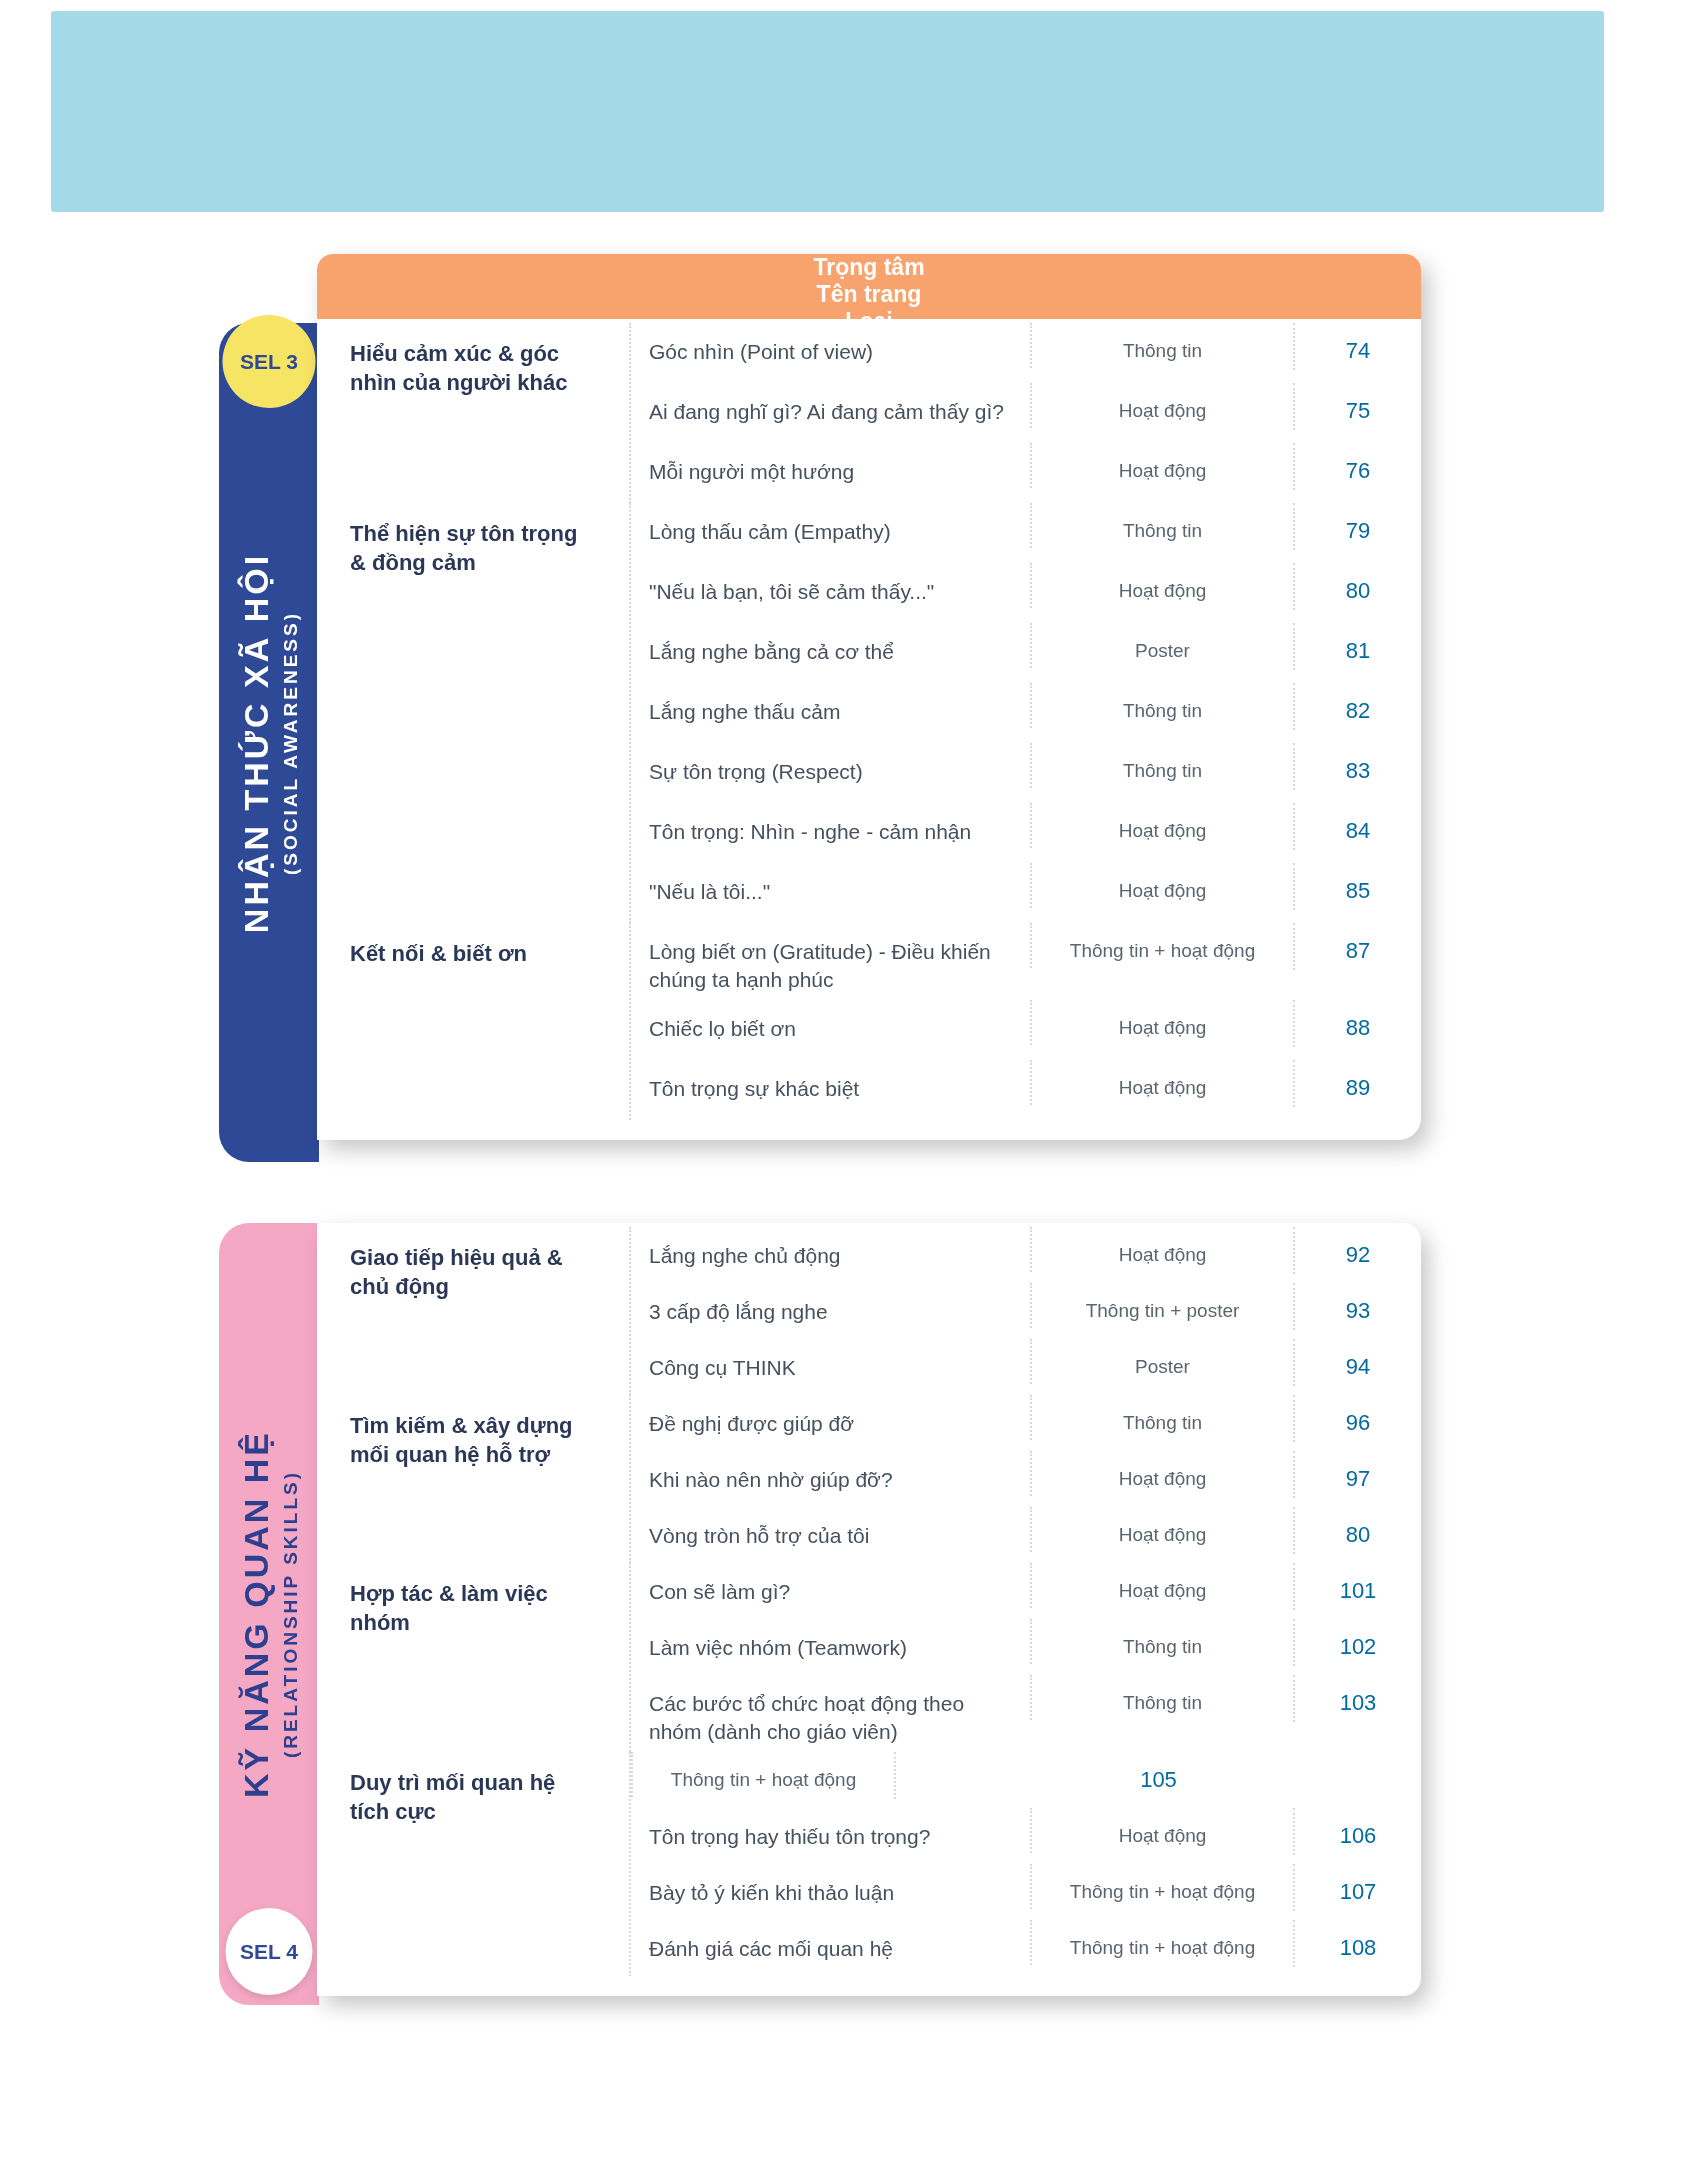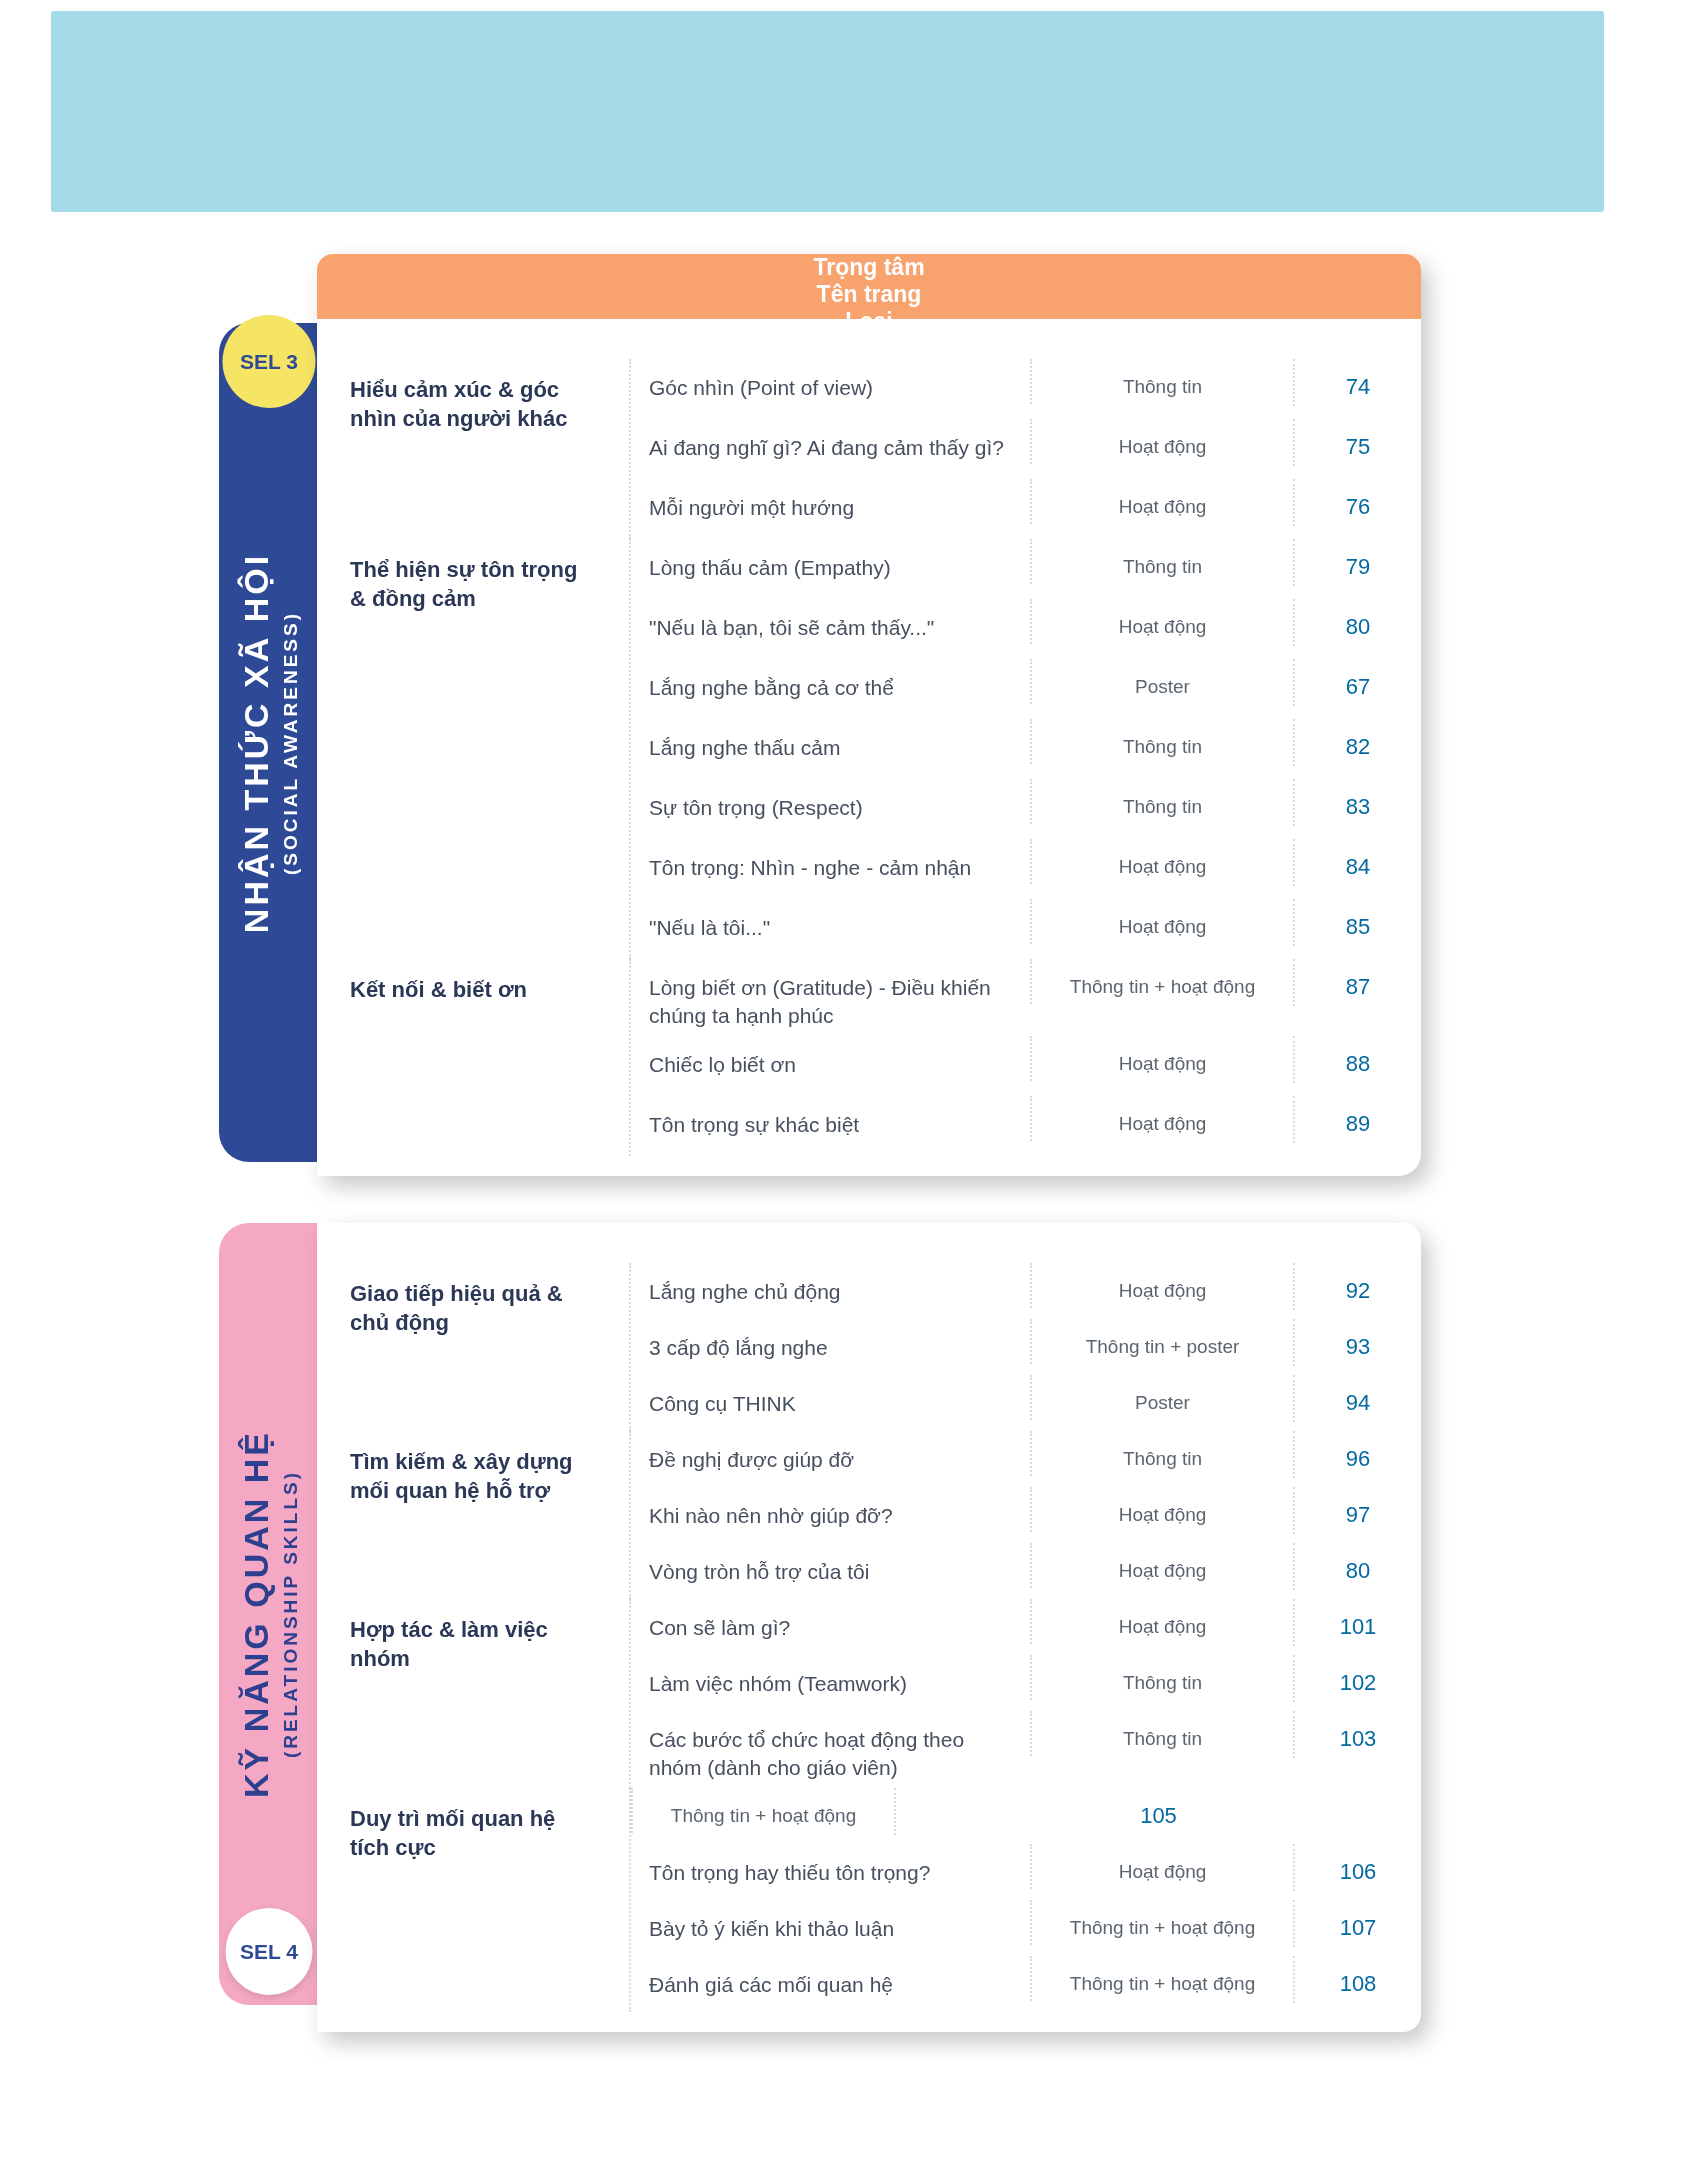--- a/index.html
+++ b/index.html
@@ -55,21 +55,21 @@
     display:flex; align-items:center; height:65px;
     background:#F8A36E; border-radius:16px 16px 0 0;
     color:#ffffff; font-weight:bold; font-size:23px;flex-direction:column;
   }
   .th { text-align:center; }
   .th-focus { width:312px; }
   .th-name  { width:401px; }
   .th-type  { width:263px; }
   .th-page  { flex:1; }
 
-  .tbody { padding:4px 0 20px;margin-top:36px; }
+  .tbody { padding:4px 0 20px; }
   .tgroup { display:flex; }
   .c-focus {
     width:312px; padding:16px 35px 0 33px;
     font-weight:bold; font-size:22px; line-height:29px; color:#2A3756;
   }
   .g-rows { flex:1; border-left:2px dotted #d5d8df; }
   .trow { display:flex; min-height:60px; align-items:flex-start; }
   .tight .trow { min-height:56px; }
   .c-name {
     width:399px; padding:15px 17px 6px 18px;
@@ -134,21 +134,21 @@
             <div class="c-page">79</div>
           </div>
           <div class="trow">
             <div class="c-name">"Nếu là bạn, tôi sẽ cảm thấy..."</div>
             <div class="c-type">Hoạt động</div>
             <div class="c-page">80</div>
           </div>
           <div class="trow">
             <div class="c-name">Lắng nghe bằng cả cơ thể</div>
             <div class="c-type">Poster</div>
-            <div class="c-page">67</div>
+            <div class="c-page">81</div>
           </div>
           <div class="trow">
             <div class="c-name">Lắng nghe thấu cảm</div>
             <div class="c-type">Thông tin</div>
             <div class="c-page">82</div>
           </div>
           <div class="trow">
             <div class="c-name">Sự tôn trọng (Respect)</div>
             <div class="c-type">Thông tin</div>
             <div class="c-page">83</div>

